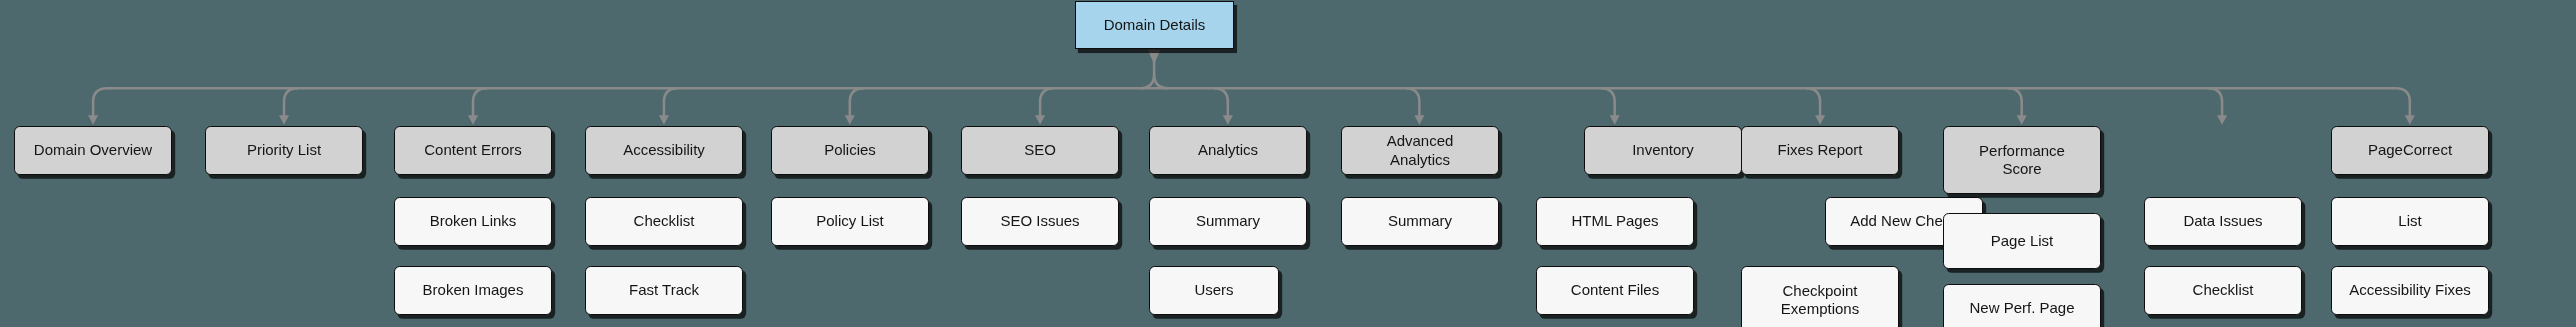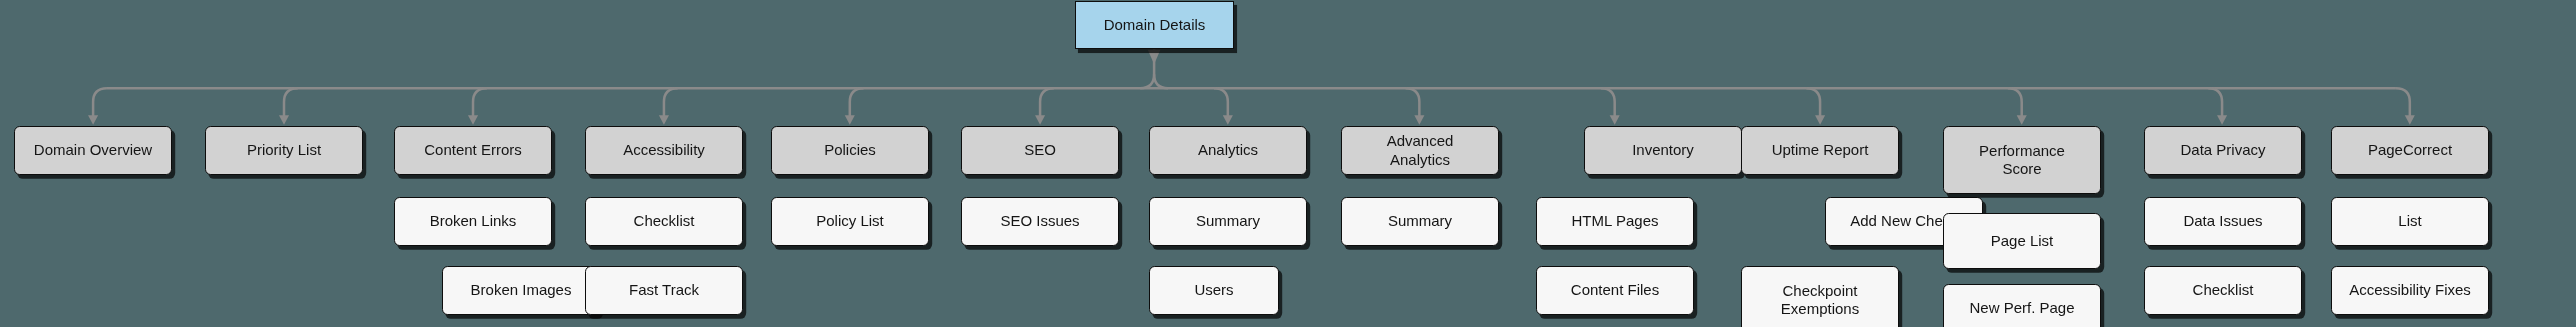--- a/index.html
+++ b/index.html
@@ -66,45 +66,44 @@
       <path d="M 3504 140 Q 3526 140 3526 162 L 3526 184" fill="none" stroke="#8a8a8a" stroke-width="4"></path>
       <polygon points="3518,183 3534,183 3526,198" fill="#8a8a8a"></polygon>
       <path d="M 3802 140 Q 3824 140 3824 162 L 3824 184" fill="none" stroke="#8a8a8a" stroke-width="4"></path>
       <polygon points="3816,183 3832,183 3824,198" fill="#8a8a8a"></polygon>
     </svg>
   <div class="node root" id="rootNode" style="left: 1075px; top: 1.3px; width: 159px; height: 48px; border-radius: 0;">Domain Details</div>
 <div class="node branch" style="left: 14px; top: 126px; width: 158px; height: 49px;">Domain Overview</div>
     <div class="node branch" style="left: 205px; top: 126px; width: 158px; height: 49px;">Priority List</div>
     <div class="node branch" style="left: 394px; top: 126px; width: 158px; height: 49px;">Content Errors</div>
     <div class="node child" style="left: 394px; top: 197px; width: 158px; height: 49px;">Broken Links</div>
-    <div class="node child" style="left: 394px; top: 266px; width: 158px; height: 49px; margin-left: 48px;">Broken Images</div>
+    <div class="node child" style="left: 394px; top: 266px; width: 158px; height: 49px;">Broken Images</div>
     <div class="node branch" style="left: 585px; top: 126px; width: 158px; height: 49px;">Accessibility</div>
     <div class="node child" style="left: 585px; top: 197px; width: 158px; height: 49px;">Checklist</div>
     <div class="node child" style="left: 585px; top: 266px; width: 158px; height: 49px;">Fast Track</div>
     <div class="node branch" style="left: 771px; top: 126px; width: 158px; height: 49px;">Policies</div>
     <div class="node child" style="left: 771px; top: 197px; width: 158px; height: 49px;">Policy List</div>
     <div class="node branch" style="left: 961px; top: 126px; width: 158px; height: 49px;">SEO</div>
     <div class="node child" style="left: 961px; top: 197px; width: 158px; height: 49px;">SEO Issues</div>
     <div class="node branch" style="left: 1149px; top: 126px; width: 158px; height: 49px;">Analytics</div>
     <div class="node child" style="left: 1149px; top: 197px; width: 158px; height: 49px;">Summary</div>
     <div class="node child" style="left: 1149px; top: 266px; width: 130px; height: 49px;">Users</div>
     <div class="node branch" style="left: 1341px; top: 126px; width: 158px; height: 49px;">Advanced
 Analytics</div>
     <div class="node child" style="left: 1341px; top: 197px; width: 158px; height: 49px;">Summary</div>
     <div class="node branch" style="left: 1536px; top: 126px; width: 158px; height: 49px; margin-left: 48px;">Inventory</div>
     <div class="node child" style="left: 1536px; top: 197px; width: 158px; height: 49px;">HTML Pages</div>
     <div class="node child" style="left: 1536px; top: 266px; width: 158px; height: 49px;">Content Files</div>
-    <div class="node branch" style="left: 1741px; top: 126px; width: 158px; height: 49px;">Uptime Report</div>
+    <div class="node branch" style="left: 1741px; top: 126px; width: 158px; height: 49px;">Fixes Report</div>
     <div class="node child" style="left: 1825px; top: 197px; width: 158px; height: 49px;">Add New Check</div>
     <div class="node child" style="left: 1741px; top: 266px; width: 158px; height: 68px;">Checkpoint
 Exemptions</div>
     <div class="node branch" style="left: 1943px; top: 126px; width: 158px; height: 68px;">Performance
 Score</div>
     <div class="node child" style="left: 1943px; top: 213px; width: 158px; height: 56px;">Page List</div>
     <div class="node child" style="left: 1943px; top: 284px; width: 158px; height: 49px;">New Perf. Page</div>
-    <div class="node branch" style="left: 2144px; top: 126px; width: 158px; height: 49px;">Data Privacy</div>
     <div class="node child" style="left: 2144px; top: 197px; width: 158px; height: 49px;">Data Issues</div>
     <div class="node child" style="left: 2144px; top: 266px; width: 158px; height: 49px;">Checklist</div>
     <div class="node branch" style="left: 2331px; top: 126px; width: 158px; height: 49px;">PageCorrect</div>
     <div class="node child" style="left: 2331px; top: 197px; width: 158px; height: 49px;">List</div>
     <div class="node child" style="left: 2331px; top: 266px; width: 158px; height: 49px;">Accessibility Fixes</div>
   </div>
 
 
 </body></html>

